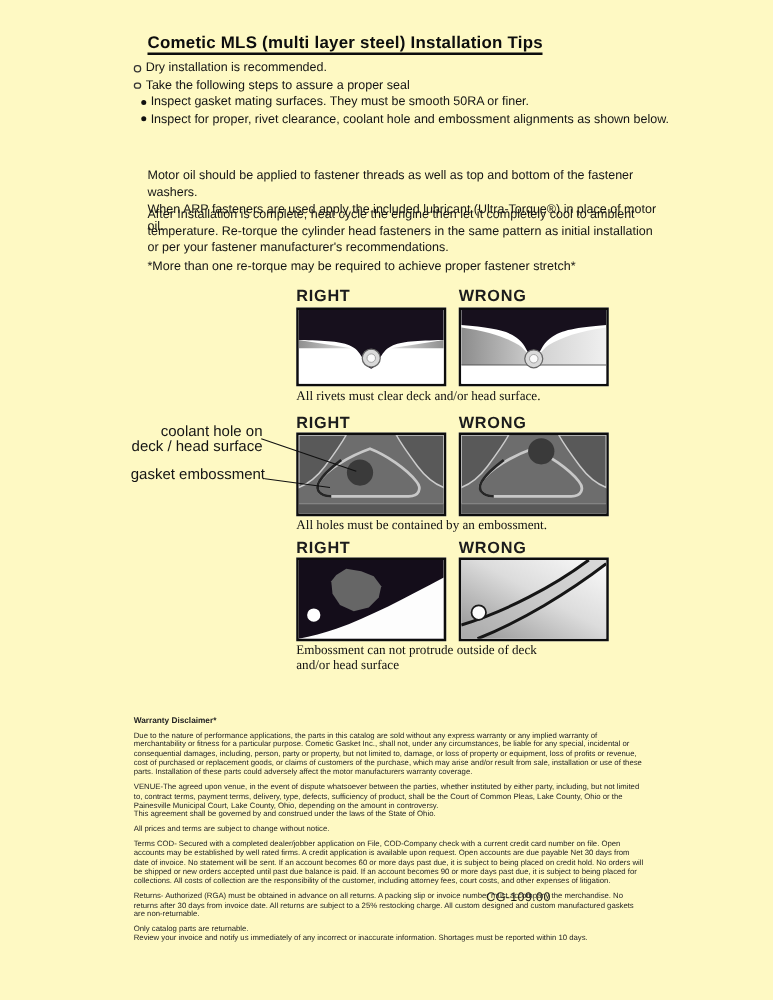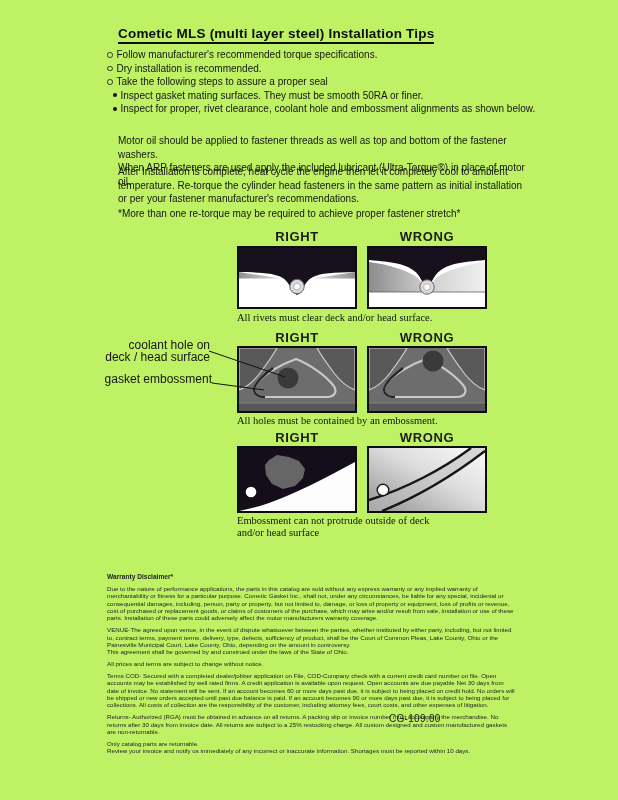--- a/index.html
+++ b/index.html
@@ -1,17 +1,17 @@
 <!DOCTYPE html>
 <html><head>
 <meta charset="utf-8">
 <style>
   html,body{margin:0;padding:0;background:#ffffff;}
   #page{
-    position:relative;width:618px;height:800px;background:#bef264;
+    position:relative;width:618px;height:800px;background:#fef9c3;
     font-family:"Liberation Sans","DejaVu Sans",sans-serif;color:#111;
     overflow:hidden;
   }
   #title{
     position:absolute;left:118px;top:26px;margin:0;
     font-size:13.5px;font-weight:700;letter-spacing:.2px;color:#0d0d0d;
     border-bottom:2px solid #0d0d0d;padding-bottom:1px;display:inline-block;
   }
   #tips{position:absolute;left:107px;top:48px;width:430px;}
   .trow{display:flex;align-items:flex-start;line-height:13.5px;font-size:10px;color:#141414;}
@@ -19,21 +19,21 @@
   .ob{flex:0 0 auto;width:3.5px;height:3.5px;border:1px solid #333;border-radius:50%;margin:4px 4px 0 0;}
   .fb{flex:0 0 auto;width:4px;height:4px;background:#111;border-radius:50%;margin:4.5px 3.5px 0 0;}
   .h2{
     position:absolute;left:118px;margin:0;font-size:12.5px;font-weight:700;color:#0d0d0d;
   }
   .para{
     position:absolute;left:118px;margin:0;width:420px;
     font-size:10px;line-height:13.5px;color:#141414;white-space:pre-line;
   }
   .dlabel{
-    position:absolute;width:120px;text-align:center;
+    position:absolute;width:120px;
     font-size:13px;font-weight:700;letter-spacing:.6px;color:#1c1c1c;
   }
   .dbox{
     position:absolute;width:120px;box-sizing:border-box;border:2px solid #0d0d0d;background:#fff;
   }
   .dbox svg{display:block;width:100%;height:100%;}
   .caption{
     position:absolute;left:237px;margin:0;font-size:10.5px;line-height:12px;
     color:#111;white-space:pre-line;font-family:Liberation Serif, serif;
   }
@@ -51,24 +51,20 @@
   }
 </style>
 </head>
 <body>
 
 <div id="page">
 
   <h1 id="title">Cometic MLS (multi layer steel) Installation Tips</h1>
 
   <div id="tips">
-    <div class="trow">
-      <span class="ob"></span>
-      <span>Follow manufacturer's recommended torque specifications.</span>
-    </div>
     <div class="trow">
       <span class="ob"></span>
       <span>Dry installation is recommended.</span>
     </div>
     <div class="trow">
       <span class="ob"></span>
       <span>Take the following steps to assure a proper seal</span>
     </div>
     <div class="trow sub">
       <span class="fb"></span>

